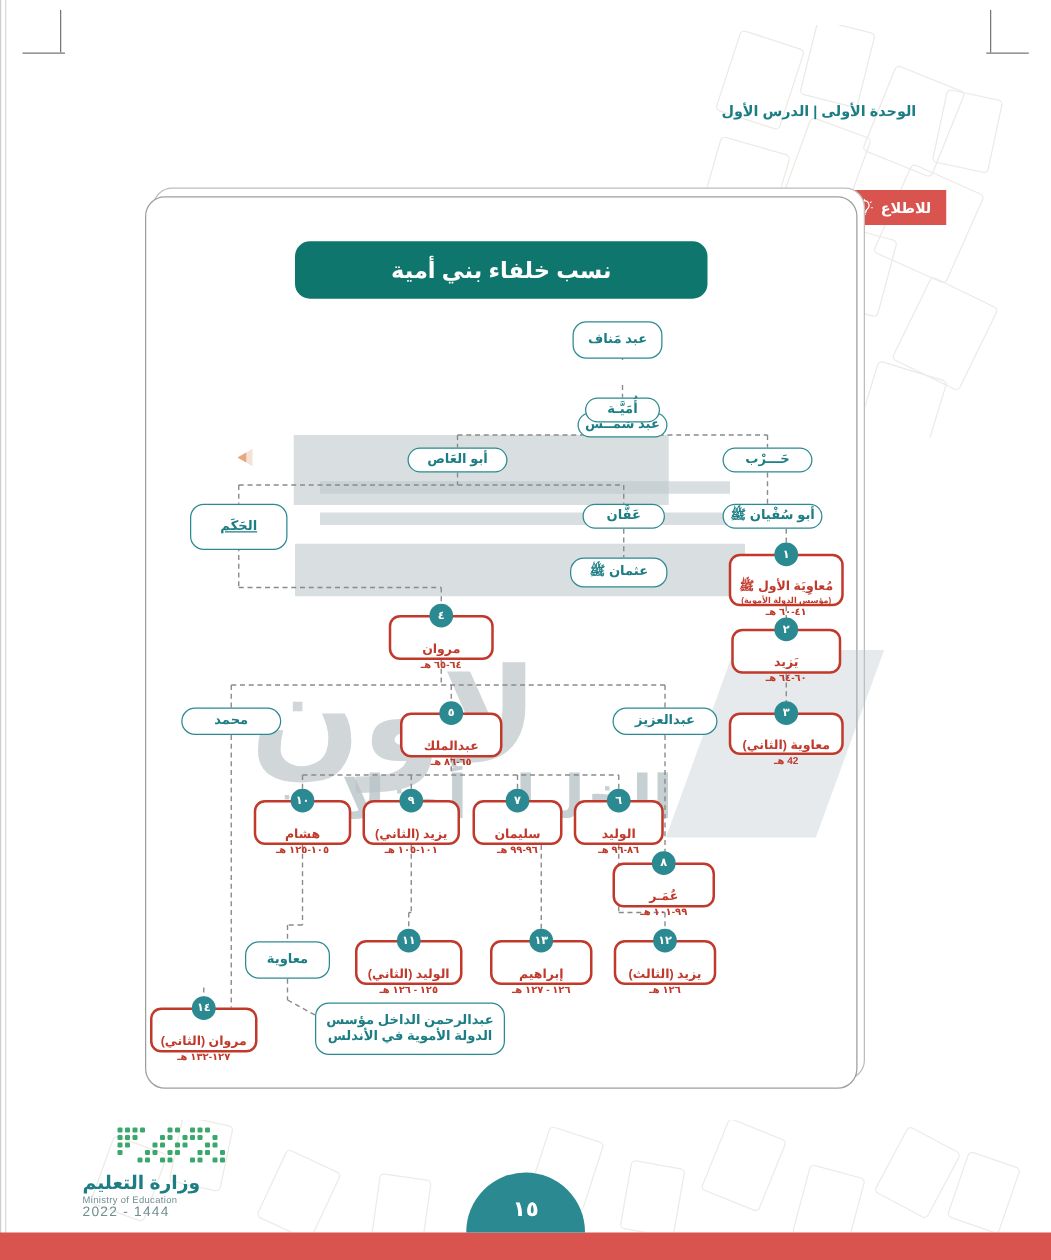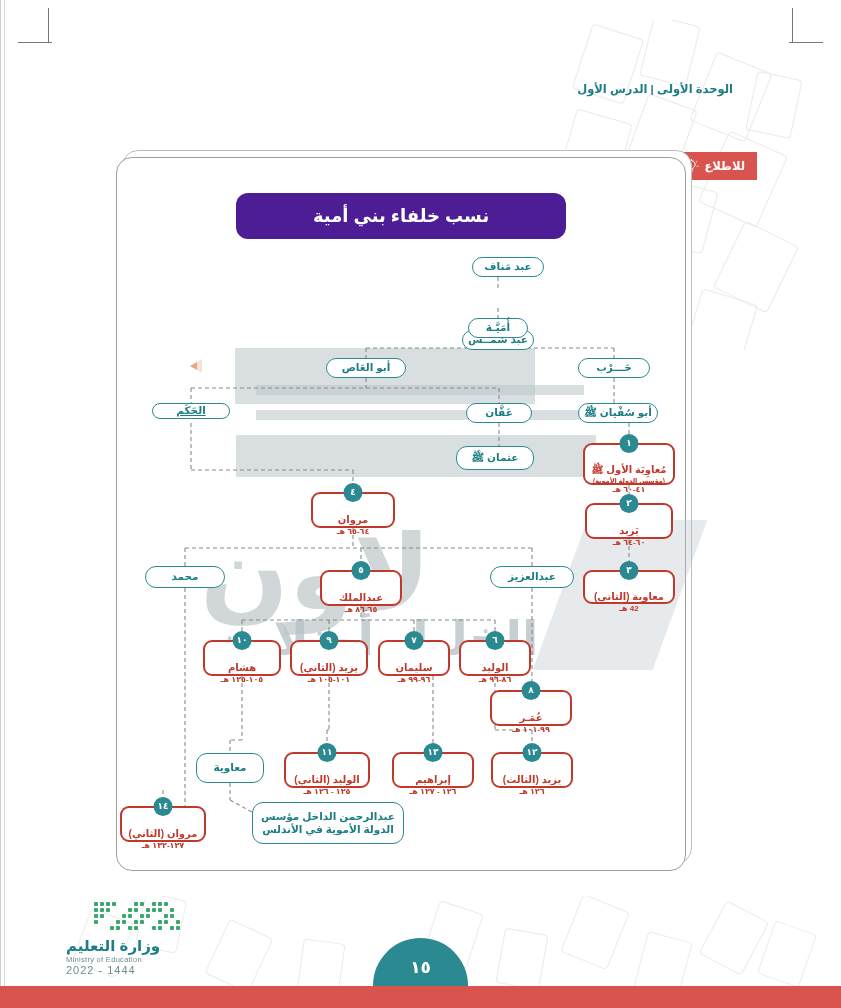--- a/index.html
+++ b/index.html
@@ -38,21 +38,21 @@
     border-top:11px solid transparent;border-bottom:11px solid transparent;
     border-left:11px solid #2b8a91;}
   .bulb{width:15px;height:15px;display:inline-block;}
   
   .frame-shadow{position:absolute;left:122px;top:150px;width:568px;height:712px;
     border:1px solid #bdbdbd;border-radius:16px;background:#fff;}
   .frame{position:absolute;left:116px;top:157px;width:568px;height:712px;
     border:1px solid #9e9e9e;border-radius:16px;background:#fff;}
   
   .chart-title{position:absolute;left:236px;top:193px;width:330px;height:46px;
-    background:#4c1d95;border-radius:12px;color:#fff;font-size:18px;
+    background:#0f766e;border-radius:12px;color:#fff;font-size:18px;
     font-weight:bold;display:flex;align-items:center;justify-content:center;}
   
   .wm{position:absolute;pointer-events:none;user-select:none;}
   .wm-ar{left:200px;top:512px;font-size:104px;color:#c9cfd2;opacity:.85;
     font-weight:bold;letter-spacing:-4px;}
   .wm-ar2{left:212px;top:610px;font-size:48px;color:#b9c4c8;opacity:.8;
     font-weight:bold;}
   .wm-en{left:228px;top:638px;font-size:28px;color:#b9c4c8;opacity:.75;
     letter-spacing:6px;direction:ltr;}
   .wm-band{position:absolute;background:#b9c4c8;opacity:.55;}
@@ -288,36 +288,36 @@
       <i style="left: 82px; top: 24px;"></i>
     </div>
   <div class="ar">وزارة التعليم</div>
   <div class="en">Ministry of Education</div>
   <div class="yr">2022 - 1444</div>
 </div>
 
 <div class="chart-title">نسب خلفاء بني أمية</div>
 
 <div id="nodes">
-    <div class="node teal" style="left: 472px; top: 257px; width: 72px; height: 20px; padding: 0px 4px; justify-content: center;">
+    <div class="node teal" style="left: 458px; top: 257px; width: 72px; height: 30px; padding: 0px 4px; justify-content: center;">
       <span>عبد مَناف</span>
     </div>
     <div class="node teal" style="left: 462px; top: 288px; width: 72px; height: 20px; padding: 0px 4px; margin-top: 42px;">
       <span>عبد شَمــس</span>
     </div>
     <div class="node teal" style="left: 468px; top: 318px; width: 60px; height: 20px; padding: 0px 4px;">
       <span>أُمَيَّـة</span>
     </div>
     <div class="node teal" style="left: 326px; top: 358px; width: 80px; height: 20px; padding: 0px 4px;">
       <span>أبو العَاص</span>
     </div>
     <div class="node teal" style="left: 578px; top: 358px; width: 72px; height: 20px; padding: 0px 4px;">
       <span>حَـــرْب</span>
     </div>
-    <div class="node teal" style="left: 152px; top: 403px; width: 78px; height: 16px; padding: 0px 4px; text-decoration: underline;">
+    <div class="node teal" style="left: 152px; top: 403px; width: 78px; height: 37px; padding: 0px 4px; text-decoration: underline;">
       <span>الحَكَم</span>
     </div>
     <div class="node teal" style="left: 466px; top: 403px; width: 66px; height: 20px; padding: 0px 4px;">
       <span>عَفَّان</span>
     </div>
     <div class="node teal" style="left: 578px; top: 403px; width: 80px; height: 20px; padding: 0px 4px;">
       <span>أبو سُفْيان ﷺ</span>
     </div>
     <div class="node teal" style="left: 456px; top: 446px; width: 78px; height: 20px; padding: 11px 4px;">
       <span>عثمان ﷺ</span>

